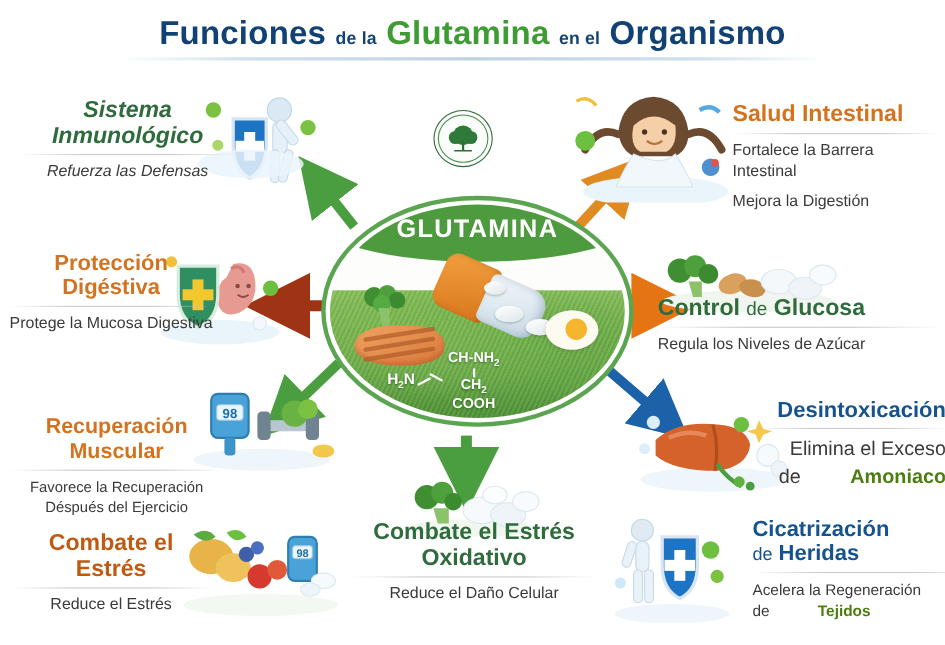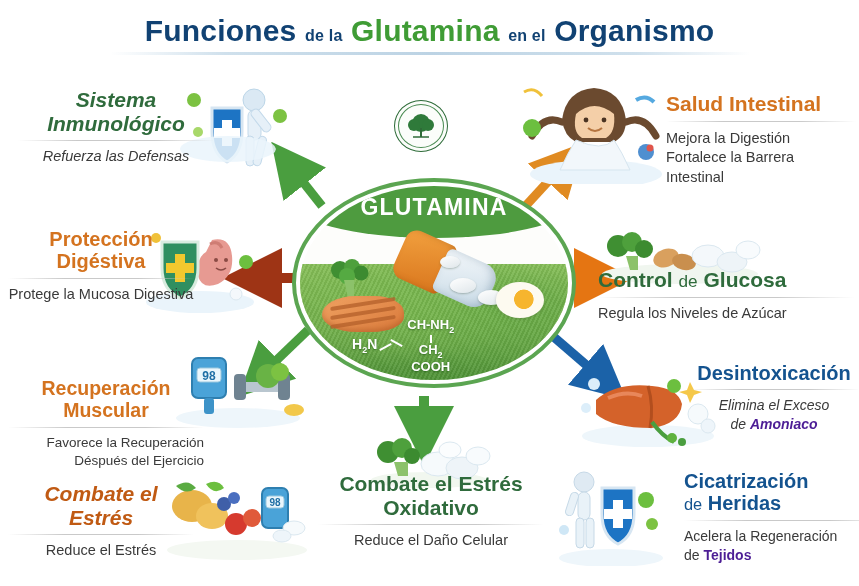--- a/index.html
+++ b/index.html
@@ -42,53 +42,53 @@
   .head .thin{font-weight:normal;font-size:.82em;}
   .rule{
     height:1px;margin:5px 0 6px 0;
     background:linear-gradient(to right,rgba(180,180,180,0),#c9c9c9 30%,#c9c9c9 70%,rgba(180,180,180,0));
   }
   .sub{
     color:#3a3a3a;
     font-size:14px;
     line-height:1.35;
   }
-  .sub .hl-blue{color:#4c1d95;font-weight:bold;}
+  .sub .hl-blue{color:#4d7c0f;font-weight:bold;margin-left:40px;}
 
   
   .t-green  .head{color:#2f6b3c;}
   .t-orange .head{color:#d4731f;}
   .t-blue   .head{color:#14538f;}
   .t-dgreen .head{color:#2f6b3c;}
-  .t-brown  .head{color:#c05a13;font-style:italic;}
+  .t-brown  .head{color:#c05a13;}
 
   
   #immune{left:18px;top:88px;width:196px;text-align:center;font-style:italic;}
   #immune .head{font-size:21px;}
   #immune .sub{font-size:14.5px;}
 
   #gut{left:666px;top:92px;width:190px;text-align:left;}
   #gut .head{font-size:21px;}
   #gut .sub{font-size:14.5px;}
 
   #digest{left:8px;top:228px;width:186px;text-align:center;}
   #digest .head{font-size:20px;}
   #digest .sub{font-size:14.5px;}
 
   #glucose{left:598px;top:268px;width:256px;text-align:left;}
   #glucose .head{font-size:21px;}
   #glucose .sub{font-size:14.5px;}
 
   #muscle{left:8px;top:378px;width:196px;text-align:center;}
   #muscle .head{font-size:19.5px;}
-  #muscle .sub{font-size:13.5px;text-align:right;}
-
-  #detox{left:688px;top:362px;width:172px;text-align:center;}
+  #muscle .sub{font-size:13.5px;}
+
+  #detox{left:688px;top:362px;width:172px;text-align:right;}
   #detox .head{font-size:20px;}
-  #detox .sub{font-size:14px;font-style:italic;}
+  #detox .sub{font-size:18px;}
 
   #stress{left:8px;top:482px;width:186px;text-align:center;}
   #stress .head{font-size:21px;}
   #stress .sub{font-size:14.5px;}
 
   #oxid{left:318px;top:472px;width:226px;text-align:center;}
   #oxid .head{font-size:21px;}
   #oxid .sub{font-size:14.5px;}
 
   #wound{left:684px;top:470px;width:208px;text-align:left;}
@@ -359,22 +359,22 @@
       <circle cx="14" cy="54" r="9" fill="#6cbf3f"></circle>
       <circle cx="128" cy="78" r="8" fill="#4f8fd0"></circle>
       <circle cx="132" cy="74" r="3.5" fill="#e0554b"></circle>
       <path d="M6 18 Q16 12 24 22" stroke="#f0c13a" stroke-width="3" fill="none"></path>
       <path d="M118 26 Q128 20 136 28" stroke="#55a9e0" stroke-width="4" fill="none"></path>
     </svg>
   </div>
   <div class="block t-orange" id="gut">
     <div class="head">Salud Intestinal</div>
     <div class="rule"></div>
+    <div class="sub">Fortalece la Barrera Intestinal</div>
     <div class="sub" style="margin-top:7px;">Mejora la Digestión</div>
-    <div class="sub">Fortalece la Barrera Intestinal</div>
   </div>
 
   <div class="art" style="left:140px;top:218px;width:120px;height:96px;">
     <svg viewBox="0 0 120 96" width="120" height="96">
       <ellipse cx="60" cy="84" rx="54" ry="11" fill="#eaf4fb"></ellipse>
       <path d="M72 22 Q90 18 92 38 Q94 58 78 66 Q62 72 58 58 Q56 40 66 34 Z" fill="#e79a92"></path>
       <path d="M70 26 Q78 22 82 30" stroke="#cf7d74" stroke-width="3" fill="none"></path>
       <circle cx="76" cy="42" r="2" fill="#8a4a44"></circle>
       <circle cx="86" cy="42" r="2" fill="#8a4a44"></circle>
       <path d="M76 50 Q81 54 86 50" stroke="#8a4a44" stroke-width="1.6" fill="none"></path>

